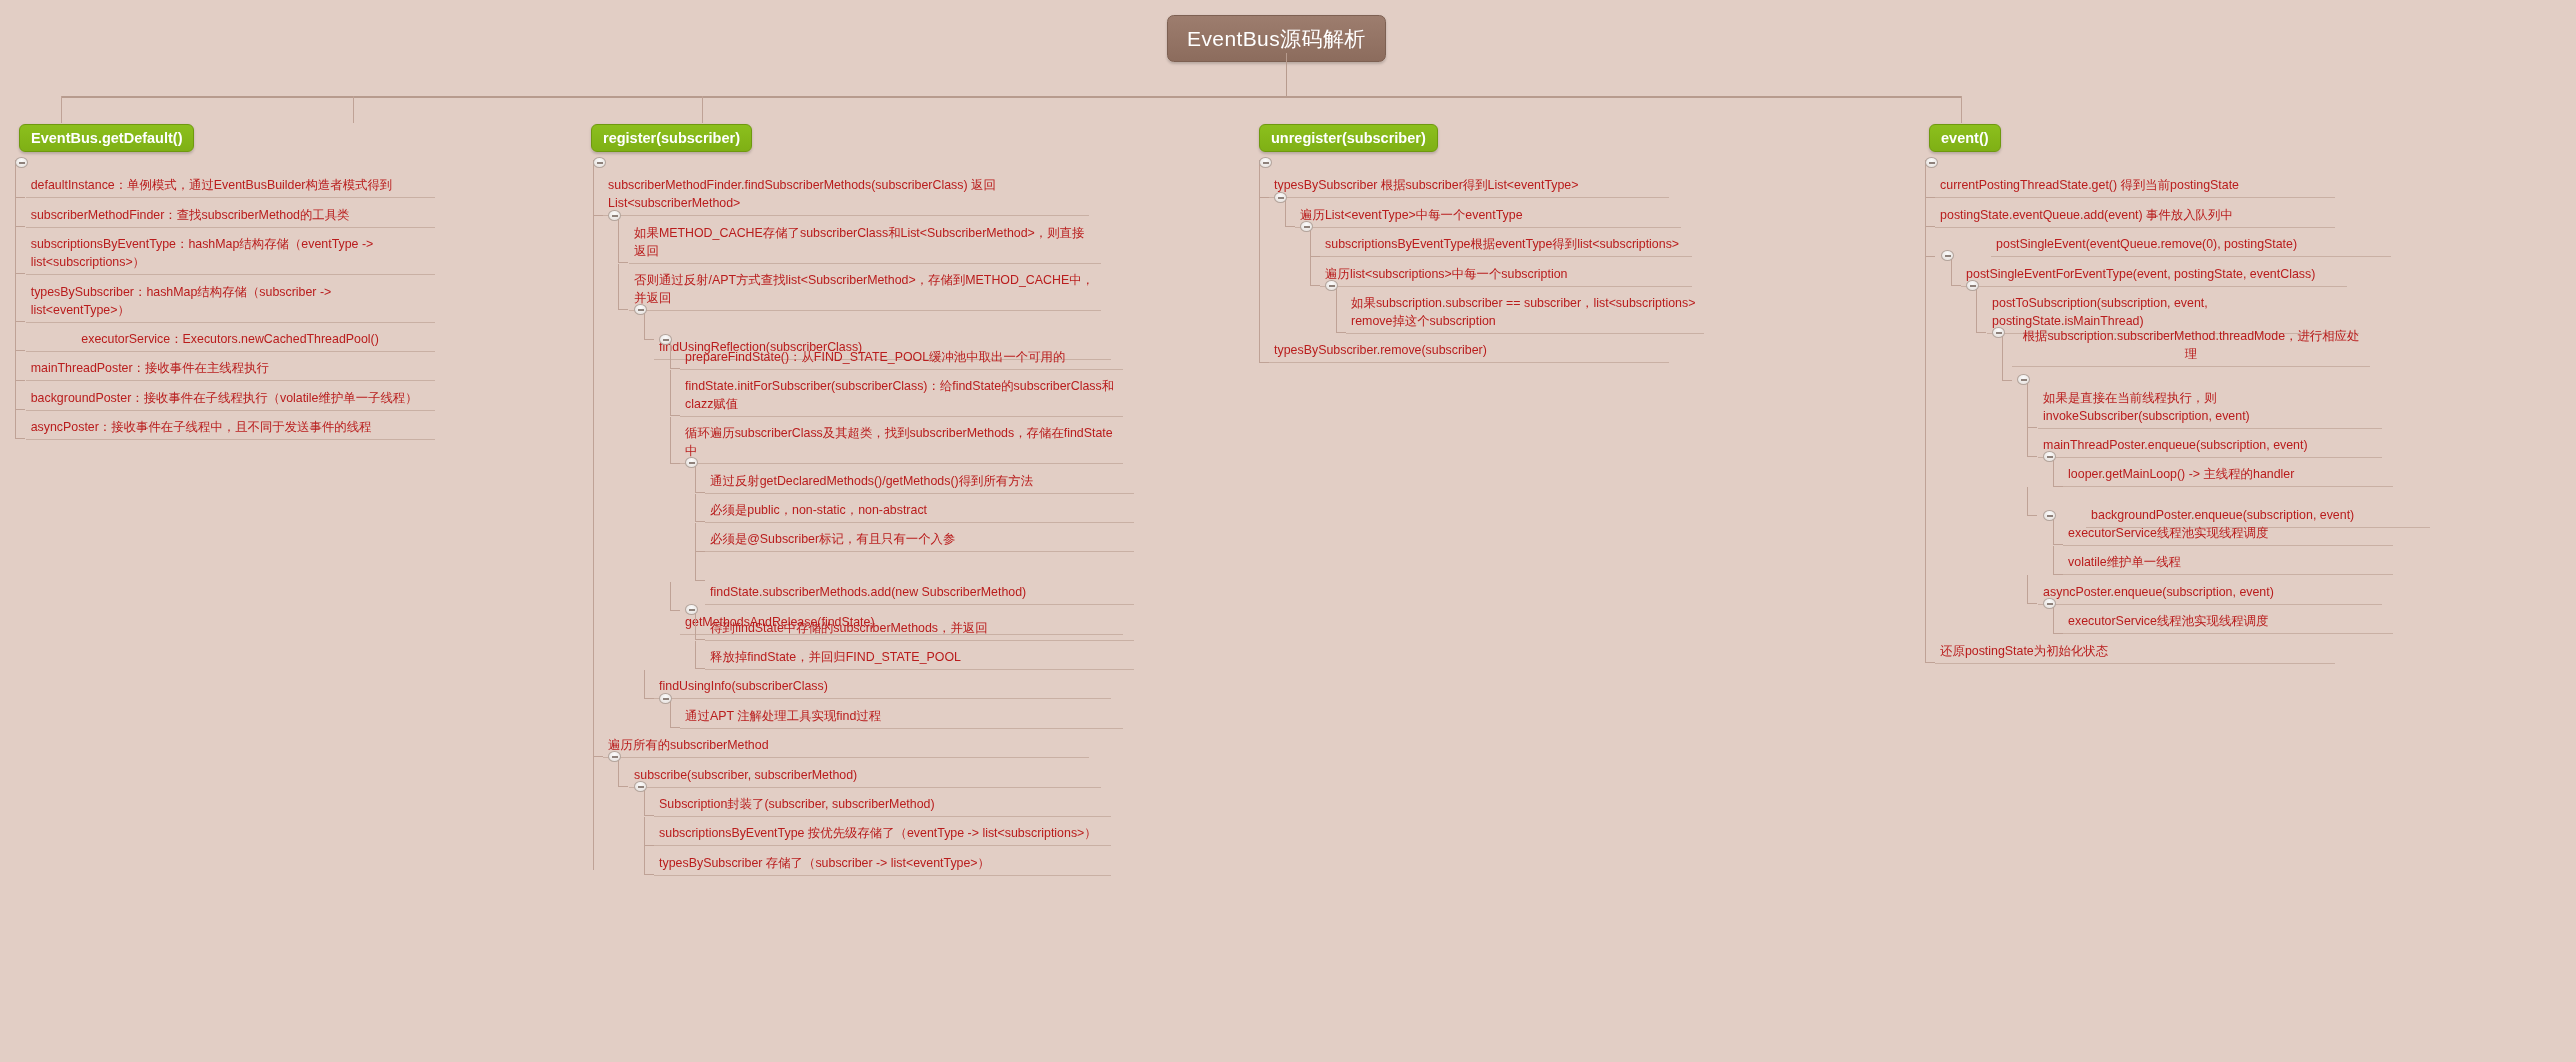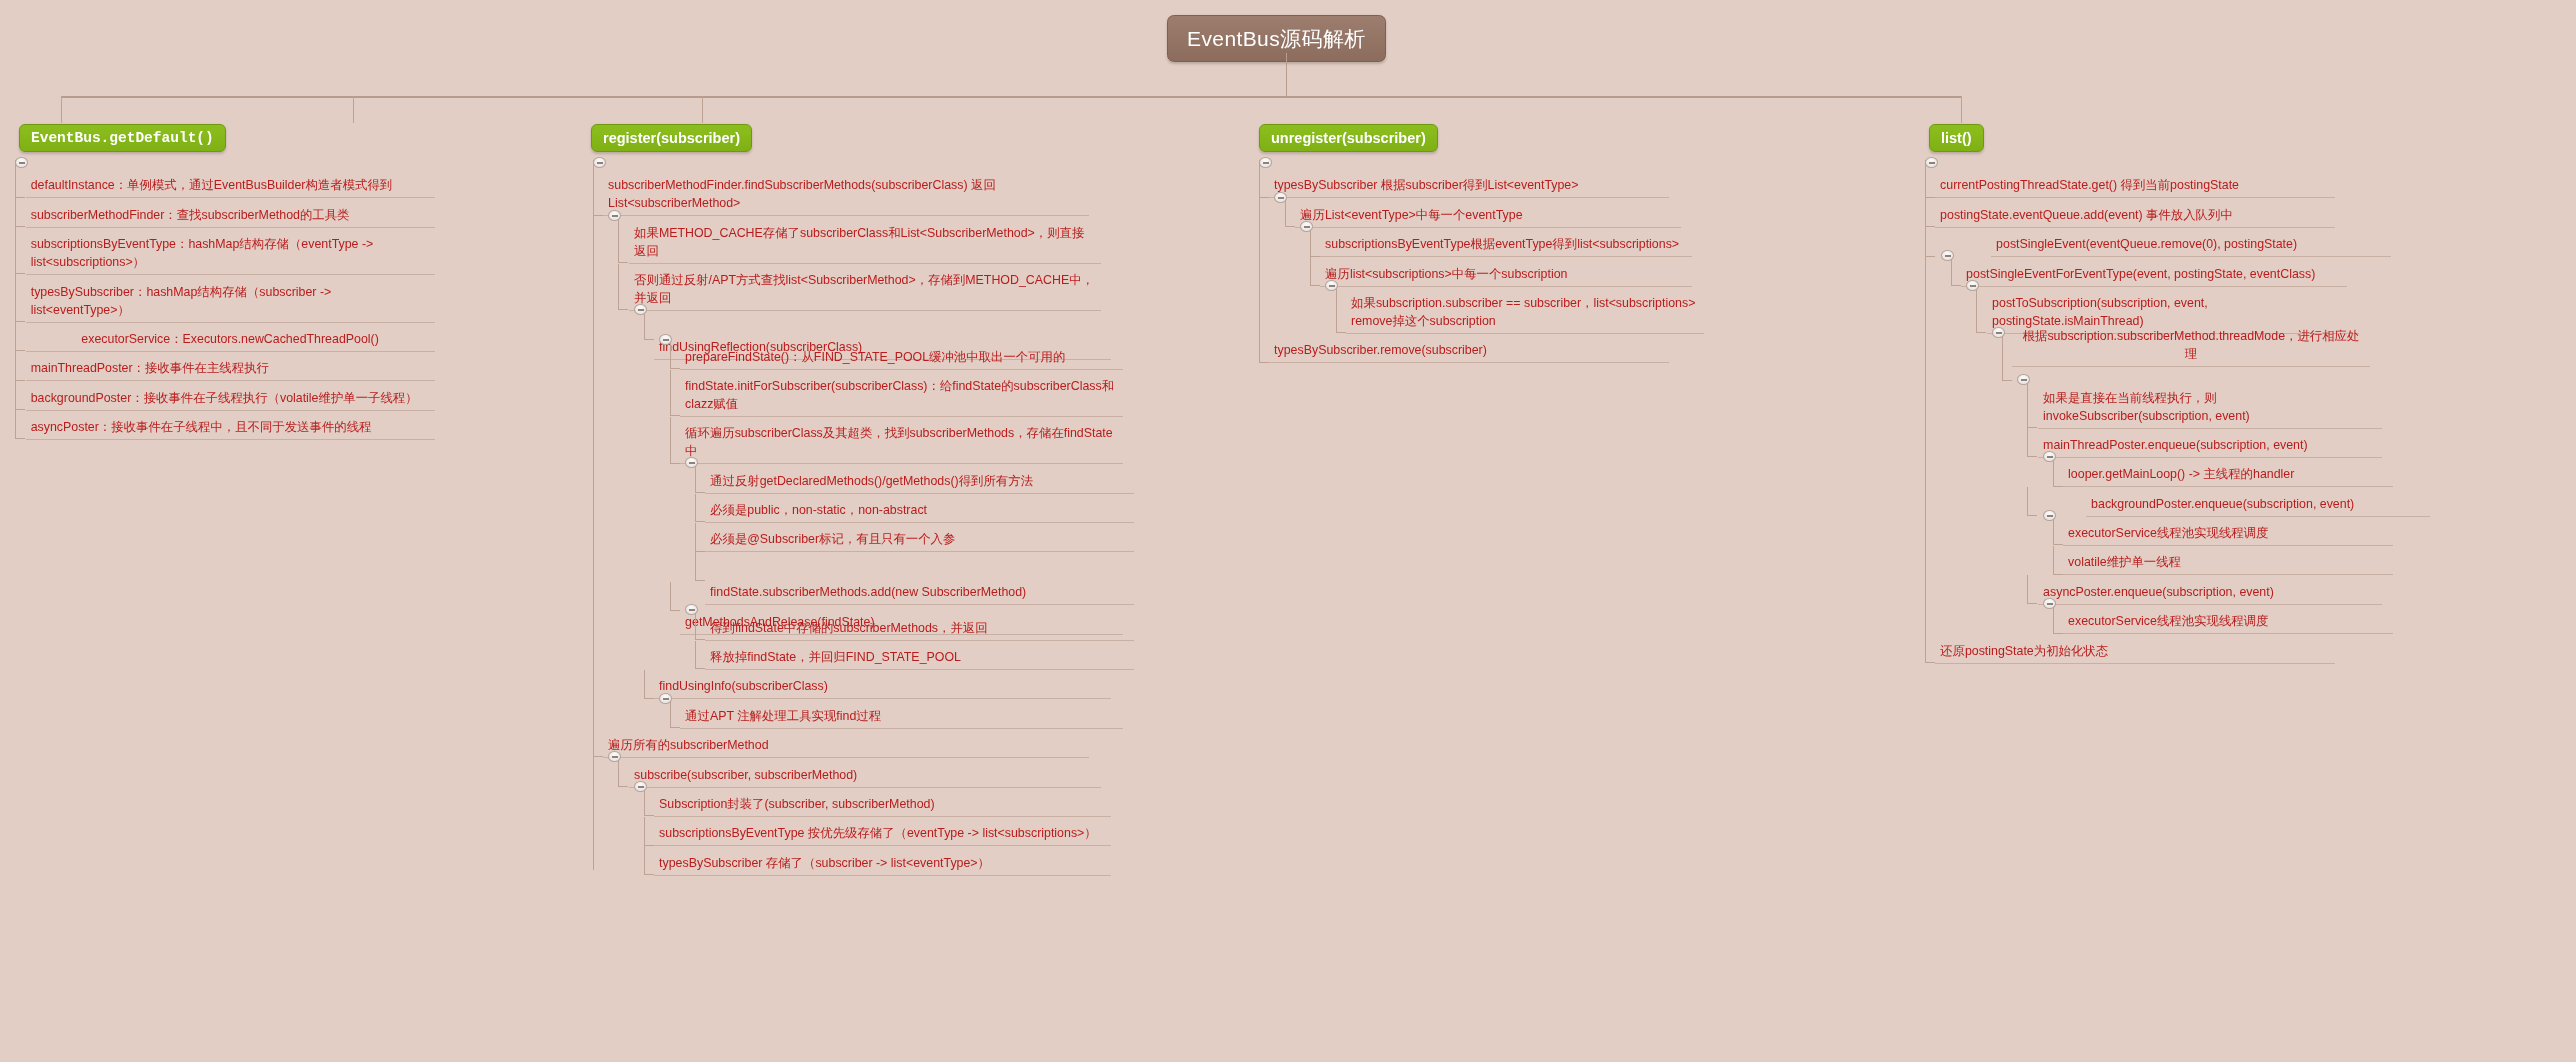--- a/index.html
+++ b/index.html
@@ -80,24 +80,24 @@
 
   <div class="ln v" style="left:1286px;top:53px;height:44px;background:#b79b8e;"></div>
 
   <div class="ln h thick" style="left:61px;top:96px;width:1900px;"></div>
 
   <div class="ln v" style="left:61px;top:96px;height:27px;"></div>
   <div class="ln v" style="left:353px;top:96px;height:27px;"></div>
   <div class="ln v" style="left:702px;top:96px;height:27px;"></div>
   <div class="ln v" style="left:1961px;top:96px;height:27px;"></div>
 
-  <div class="branch-node" style="left:19px;top:124px;font-family:Liberation Mono, monospace;">EventBus.getDefault()</div>
+  <div class="branch-node" style="left:19px;top:124px;">EventBus.getDefault()</div>
   <div class="branch-node" style="left:591px;top:124px;">register(subscriber)</div>
   <div class="branch-node" style="left:1259px;top:124px;">unregister(subscriber)</div>
-  <div class="branch-node" style="left:1929px;top:124px;">list()</div>
+  <div class="branch-node" style="left:1929px;top:124px;">event()</div>
 
   <div id="topics">
       <div class="topic" style="left: 25.6px; top: 175px; width: 409px;">defaultInstance：单例模式，通过EventBusBuilder构造者模式得到</div>
       <div class="ln v" style="left: 15.3px; top: 169px; height: 28px;"></div>
       <div class="ln h" style="left: 15.3px; top: 197px; width: 10.2px;"></div>
       <div class="topic" style="left: 25.6px; top: 205px; width: 409px;">subscriberMethodFinder：查找subscriberMethod的工具类</div>
       <div class="ln v" style="left: 15.3px; top: 198px; height: 28px;"></div>
       <div class="ln h" style="left: 15.3px; top: 226px; width: 10.2px;"></div>
       <div class="topic" style="left: 25.6px; top: 234px; width: 409px;">subscriptionsByEventType：hashMap结构存储（eventType -&gt; list&lt;subscriptions&gt;）</div>
       <div class="ln v" style="left: 15.3px; top: 228px; height: 46px;"></div>
@@ -240,21 +240,21 @@
       <div class="topic" style="left: 2038px; top: 388px; width: 344px;">如果是直接在当前线程执行，则invokeSubscriber(subscription, event)</div>
       <div class="ln v" style="left: 2027px; top: 381px; height: 46px;"></div>
       <div class="ln h" style="left: 2027px; top: 427px; width: 10.2px;"></div>
       <div class="topic" style="left: 2038px; top: 435px; width: 344px;">mainThreadPoster.enqueue(subscription, event)</div>
       <div class="ln v" style="left: 2027px; top: 428px; height: 28px;"></div>
       <div class="ln h" style="left: 2027px; top: 456px; width: 10.2px;"></div>
       <div class="handle" style="left: 2043px; top: 451px;"></div>
       <div class="topic" style="left: 2063px; top: 464px; width: 330px;">looper.getMainLoop() -&gt; 主线程的handler</div>
       <div class="ln v" style="left: 2053px; top: 458px; height: 28px;"></div>
       <div class="ln h" style="left: 2053px; top: 486px; width: 10.2px;"></div>
-      <div class="topic" style="left: 2038px; top: 494px; width: 344px; margin-left: 48px;">backgroundPoster.enqueue(subscription, event)</div>
+      <div class="topic" style="left: 2038px; top: 505px; width: 344px; margin-left: 48px;">backgroundPoster.enqueue(subscription, event)</div>
       <div class="ln v" style="left: 2027px; top: 487px; height: 28px;"></div>
       <div class="ln h" style="left: 2027px; top: 515px; width: 10.2px;"></div>
       <div class="handle" style="left: 2043px; top: 510px;"></div>
       <div class="topic" style="left: 2063px; top: 523px; width: 330px;">executorService线程池实现线程调度</div>
       <div class="ln v" style="left: 2053px; top: 517px; height: 28px;"></div>
       <div class="ln h" style="left: 2053px; top: 544px; width: 10.2px;"></div>
       <div class="topic" style="left: 2063px; top: 552px; width: 330px;">volatile维护单一线程</div>
       <div class="ln v" style="left: 2053px; top: 546px; height: 28px;"></div>
       <div class="ln h" style="left: 2053px; top: 574px; width: 10.2px;"></div>
       <div class="topic" style="left: 2038px; top: 582px; width: 344px;">asyncPoster.enqueue(subscription, event)</div>

